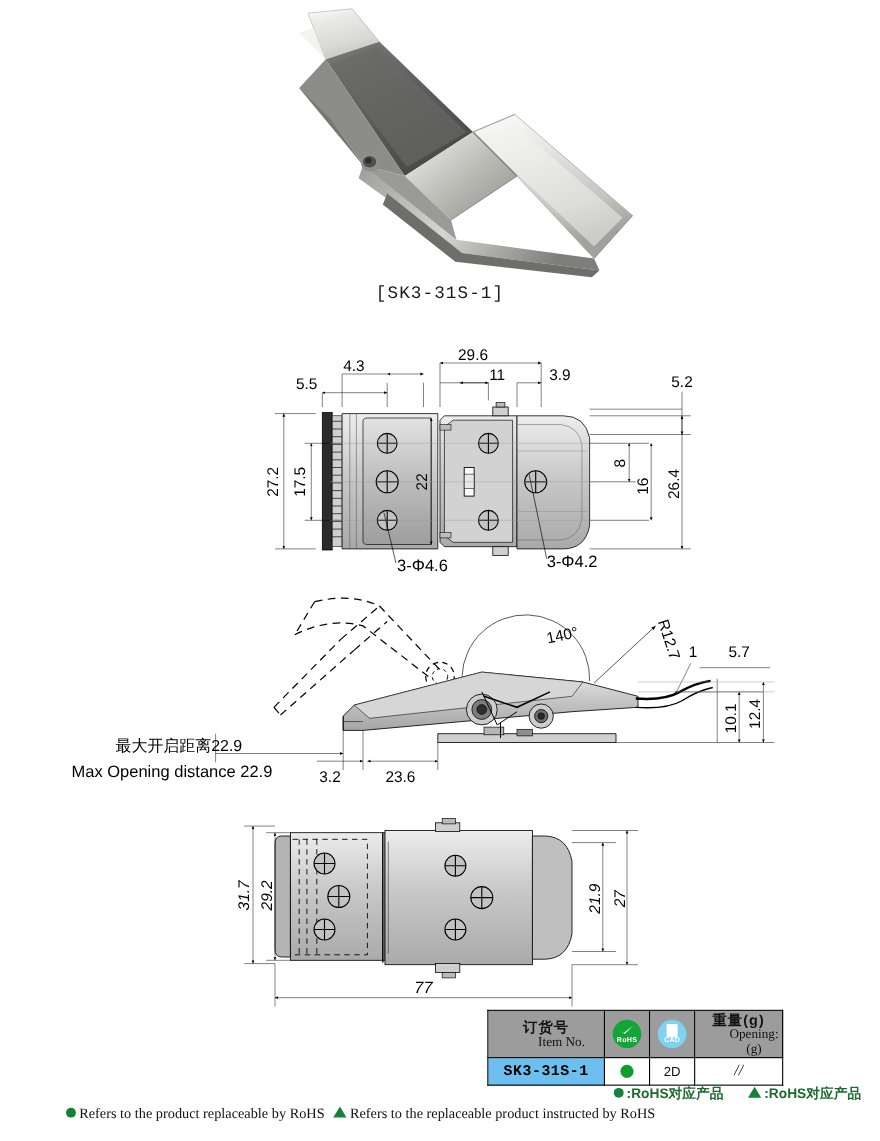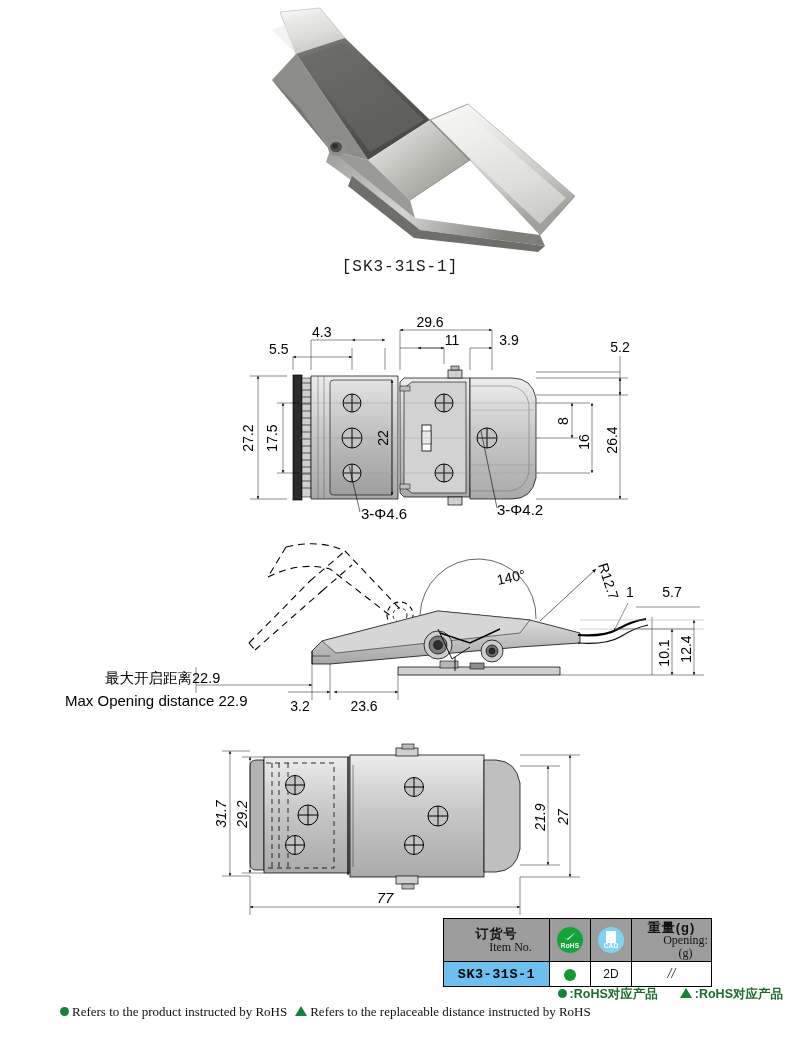--- a/index.html
+++ b/index.html
@@ -510,14 +510,14 @@
     </tr>
   </tbody>
     </table>
 </div>
 
 <div class="abs" id="legend-cn">
   <span class="lg-dot"></span><span>:RoHS对应产品</span><span class="lg-sep"></span><span class="lg-tri"></span><span>:RoHS对应产品</span>
 </div>
 
 <div class="abs" id="legend-en">
-  <span class="lg-dot"></span><span>Refers to the product instructed by RoHS</span><span class="lg-tri"></span><span>Refers to the replaceable distance instructed by RoHS</span>
+  <span class="lg-dot"></span><span>Refers to the product replaceable by RoHS</span><span class="lg-tri"></span><span>Refers to the replaceable product instructed by RoHS</span>
 </div>
 
 </body></html>

